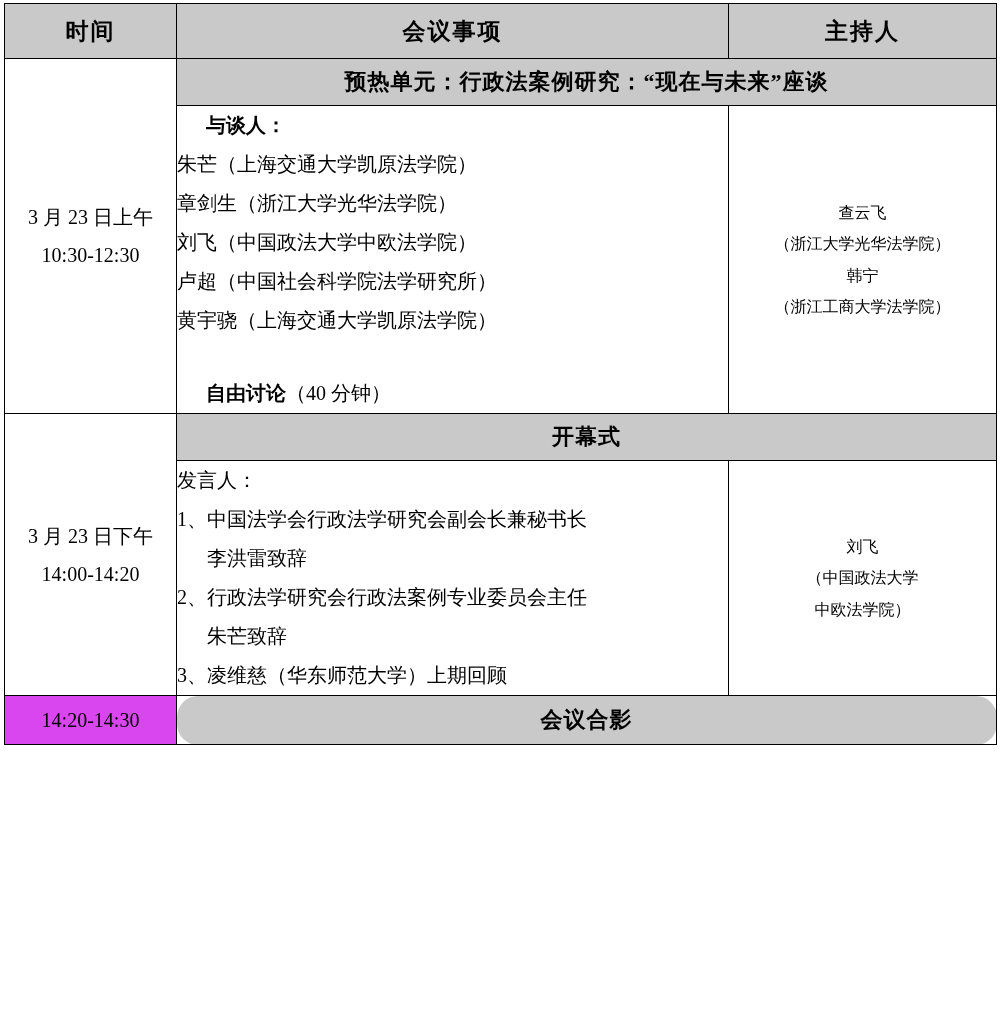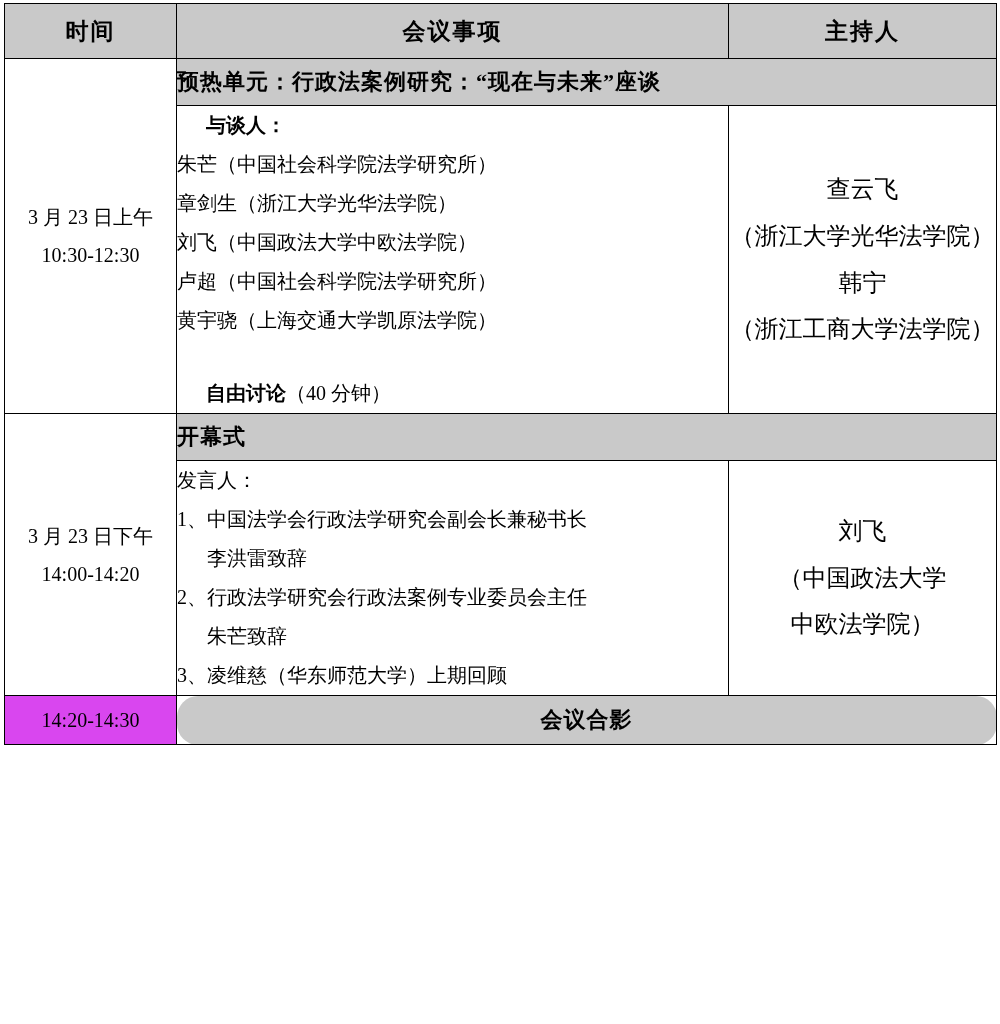--- a/index.html
+++ b/index.html
@@ -37,35 +37,36 @@
   .hdr {
     background: #c9c9c9;
     text-align: center;
     font-weight: bold;
     font-size: 23px;
     height: 54px;
     letter-spacing: 2px;
   }
   .band {
     background: #c9c9c9;
+    text-align: center;
     font-weight: bold;
     font-size: 22px;
     height: 46px;
     letter-spacing: 1px;
     margin-top: 16px;
   }
   .time-cell {
     text-align: center;
     font-size: 20px;
     line-height: 1.9;
     padding: 4px 2px;
   }
   .host-cell {
     text-align: center;
-    font-size: 24px;
+    font-size: 16px;
     line-height: 1.95;
     padding: 6px 4px;
   }
   .item-cell {
     text-align: left;
     font-size: 20px;
     line-height: 1.95;
     padding: 10px 0 10px 16px;
   }
   .pad-top-1 { padding-top: 96px; }
@@ -119,21 +120,21 @@
       <tr>
         <td class="time-cell" rowspan="2">
           <div>3 月 23 日上午</div>
           <div>10:30-12:30</div>
         </td>
         <td class="band" colspan="2">预热单元：行政法案例研究：“现在与未来”座谈</td>
       </tr>
       <tr>
         <td class="item-cell pad-top-1 pad-bot-1">
           <div class="strong">与谈人：</div>
-          <div>朱芒（中国社会科学院法学研究所）</div>
+          <div>朱芒（上海交通大学凯原法学院）</div>
           <div>章剑生（浙江大学光华法学院）</div>
           <div>刘飞（中国政法大学中欧法学院）</div>
           <div>卢超（中国社会科学院法学研究所）</div>
           <div>黄宇骁（上海交通大学凯原法学院）</div>
           <div class="spacer-line"></div>
           <div>
             <span class="strong">自由讨论</span><span>（40 分钟）</span>
           </div>
         </td>
         <td class="host-cell">

